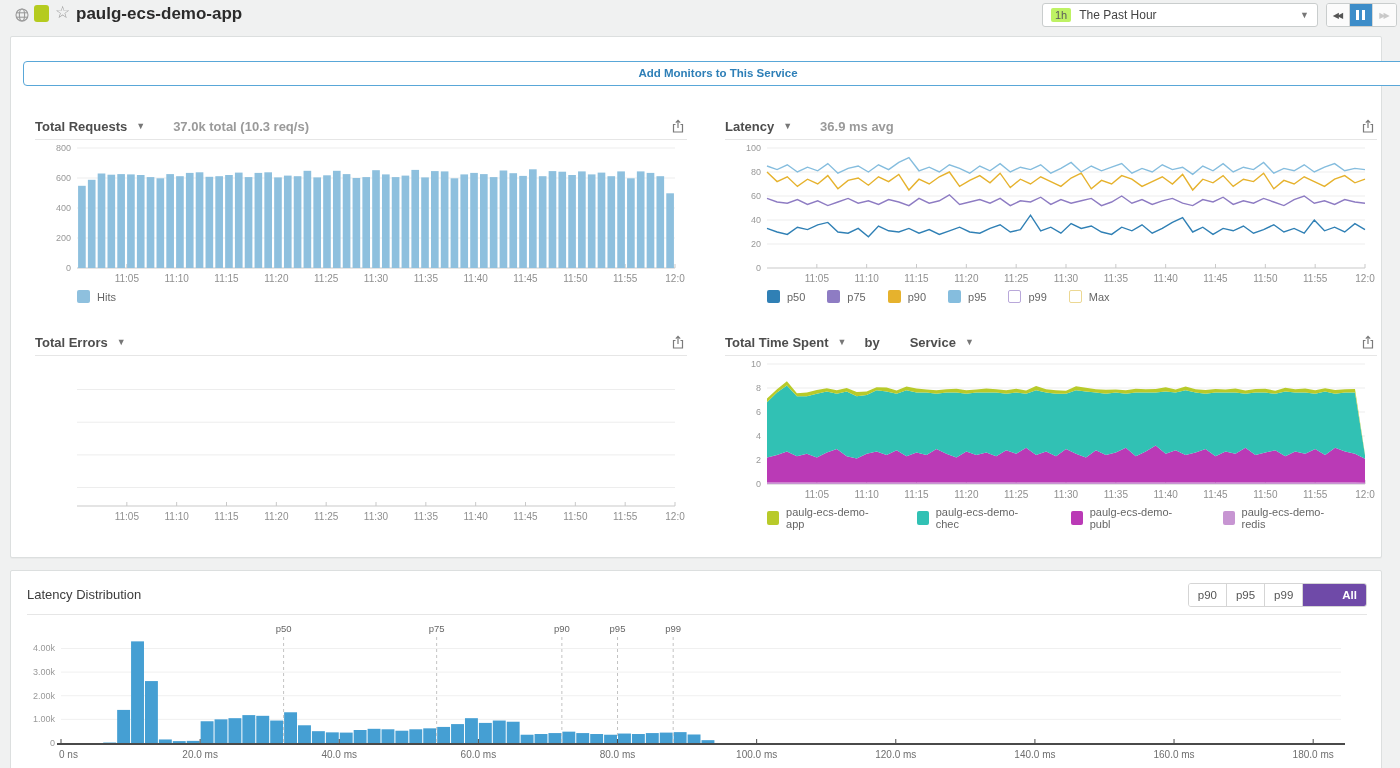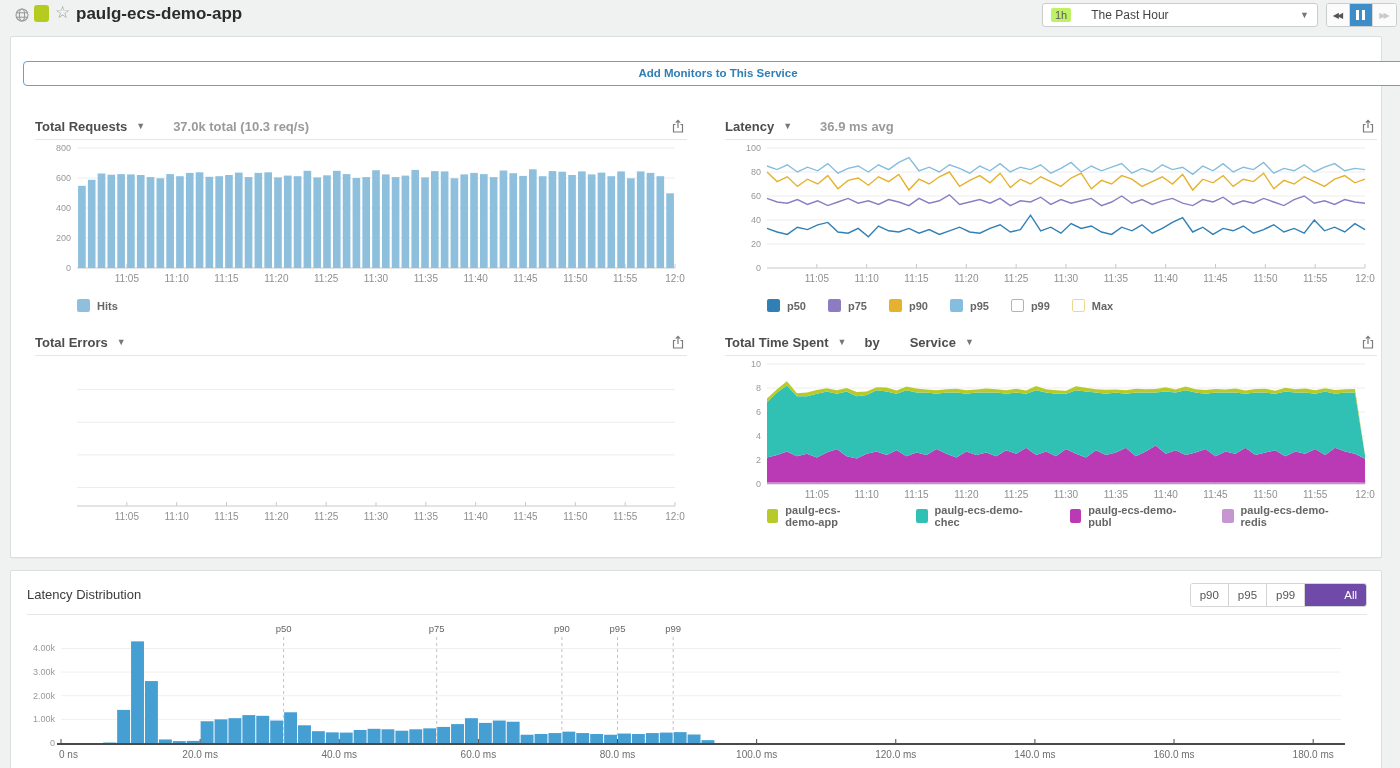--- a/index.html
+++ b/index.html
@@ -14,21 +14,21 @@
   .topbar { position:absolute; left:0; top:0; width:1400px; height:30px; }
   .topbar .globe { position:absolute; left:14px; top:7px; }
   .topbar .swatch { position:absolute; left:34px; top:5px; width:15px; height:17px; border-radius:3px; background:#b5cb1f; }
   .topbar .star { position:absolute; left:55px; top:2px; font-size:17px; color:#9a9a9a; cursor:pointer; }
   .topbar .page-title { position:absolute; left:76px; top:4px; font-size:17px; font-weight:bold; color:#2b2b2b; }
   .time-select {
     position:absolute; left:1042px; top:3px; width:276px; height:24px;
     background:#fff; border:1px solid #c9cdcd; border-radius:3px;
     display:flex; align-items:center; padding:0 8px; cursor:pointer;
   }
-  .time-select .range-short { background:#bef264; color:#5a5a5a; font-size:11px; padding:1px 4px; border-radius:2px; margin-right:20px; }
+  .time-select .range-short { background:#bef264; color:#5a5a5a; font-size:11px; padding:1px 4px; border-radius:2px; margin-right:8px; }
   .time-select .range-label { font-size:12px; color:#444; flex:1; }
   .time-select .caret { color:#777; font-size:9px; }
   .nav-group { position:absolute; left:1326px; top:3px; height:24px; display:flex; border:1px solid #c9cdcd; border-radius:3px; overflow:hidden; background:#fff; }
   .nav-btn { width:23px; height:22px; display:flex; align-items:center; justify-content:center; font-size:8px; letter-spacing:-2px; color:#555; background:#fbfbfb; border-right:1px solid #d4d7d7; cursor:pointer; padding-right:2px; }
   .nav-btn:last-child { border-right:none; }
   .nav-btn.pause { background:#3d8dc9; }
   .nav-btn.fwd { color:#c9c9c9; }
   .pause-bars { display:flex; gap:3px; letter-spacing:0; }
   .pause-bars i { display:block; width:3px; height:10px; background:#fff; }
   
@@ -47,34 +47,34 @@
   #err-box { left:24px;  top:292px; }
   #tt-box  { left:714px; top:292px; }
   .chart-head { height:27px; display:flex; align-items:center; border-bottom:1px solid #e6e6e6;font-weight:bold; }
   .chart-title { font-size:13px; color:#4d4d4d; cursor:pointer; }
   .chart-caret { font-size:9px; color:#777; margin-left:9px; cursor:pointer; }
   .chart-summary { font-size:13px; color:#9a9a9a; margin-left:28px; }
   .chart-by { font-size:13px; color:#4d4d4d; margin-left:18px; }
   .chart-group { font-size:13px; color:#4d4d4d; margin-left:30px; cursor:pointer; }
   .head-spacer { flex:1; }
   .export { cursor:pointer; margin-right:2px; display:flex; }
-  .legend { display:flex; align-items:flex-end; padding-left:42px; height:22px;font-weight:bold; }
+  .legend { display:flex; align-items:flex-start; padding-left:42px; height:22px; }
   .legend .item { display:flex; align-items:center; margin-right:22px; cursor:pointer; }
   .legend .sq { width:13px; height:13px; border-radius:2px; margin-right:7px; }
   .legend .lbl { font-size:11px; color:#666; }
   .legend.wide .item { margin-right:44px; }
   .legend.wide .sq { width:14px; height:14px; }
   svg text { font-family:"Liberation Sans", sans-serif; }
   
   .dist-head { position:absolute; left:16px; top:14px; width:1340px; height:30px; display:flex; align-items:center; border-bottom:1px solid #e6e6e6; padding-bottom:10px; }
   .dist-title { font-size:13px; color:#3c3c3c; }
   .seg-group { display:flex; border:1px solid #d5d5d5; border-radius:3px; overflow:hidden; }
   .seg-btn { min-width:36px; padding:0 9px; height:22px; line-height:22px; text-align:center; font-size:11.5px; color:#555; background:#fff; border-right:1px solid #d5d5d5; cursor:pointer; }
   .seg-btn:last-child { border-right:none; }
-  .seg-btn.active { background:#6f4aa8; color:#fff; font-weight:normal;padding-left:39px; }
+  .seg-btn.active { background:#6f4aa8; color:#fff; font-weight:bold;padding-left:39px; }
   #dist-svg-wrap { position:absolute; left:16px; top:50px; }
 </style>
 </head>
 <body>
 
 <div class="topbar">
   <span class="globe">
     <svg width="16" height="16" viewBox="0 0 16 16" fill="none" stroke="#9b9b9b" stroke-width="1.1">
       <circle cx="8" cy="8" r="6"></circle>
         <ellipse cx="8" cy="8" rx="2.6" ry="6"></ellipse>

